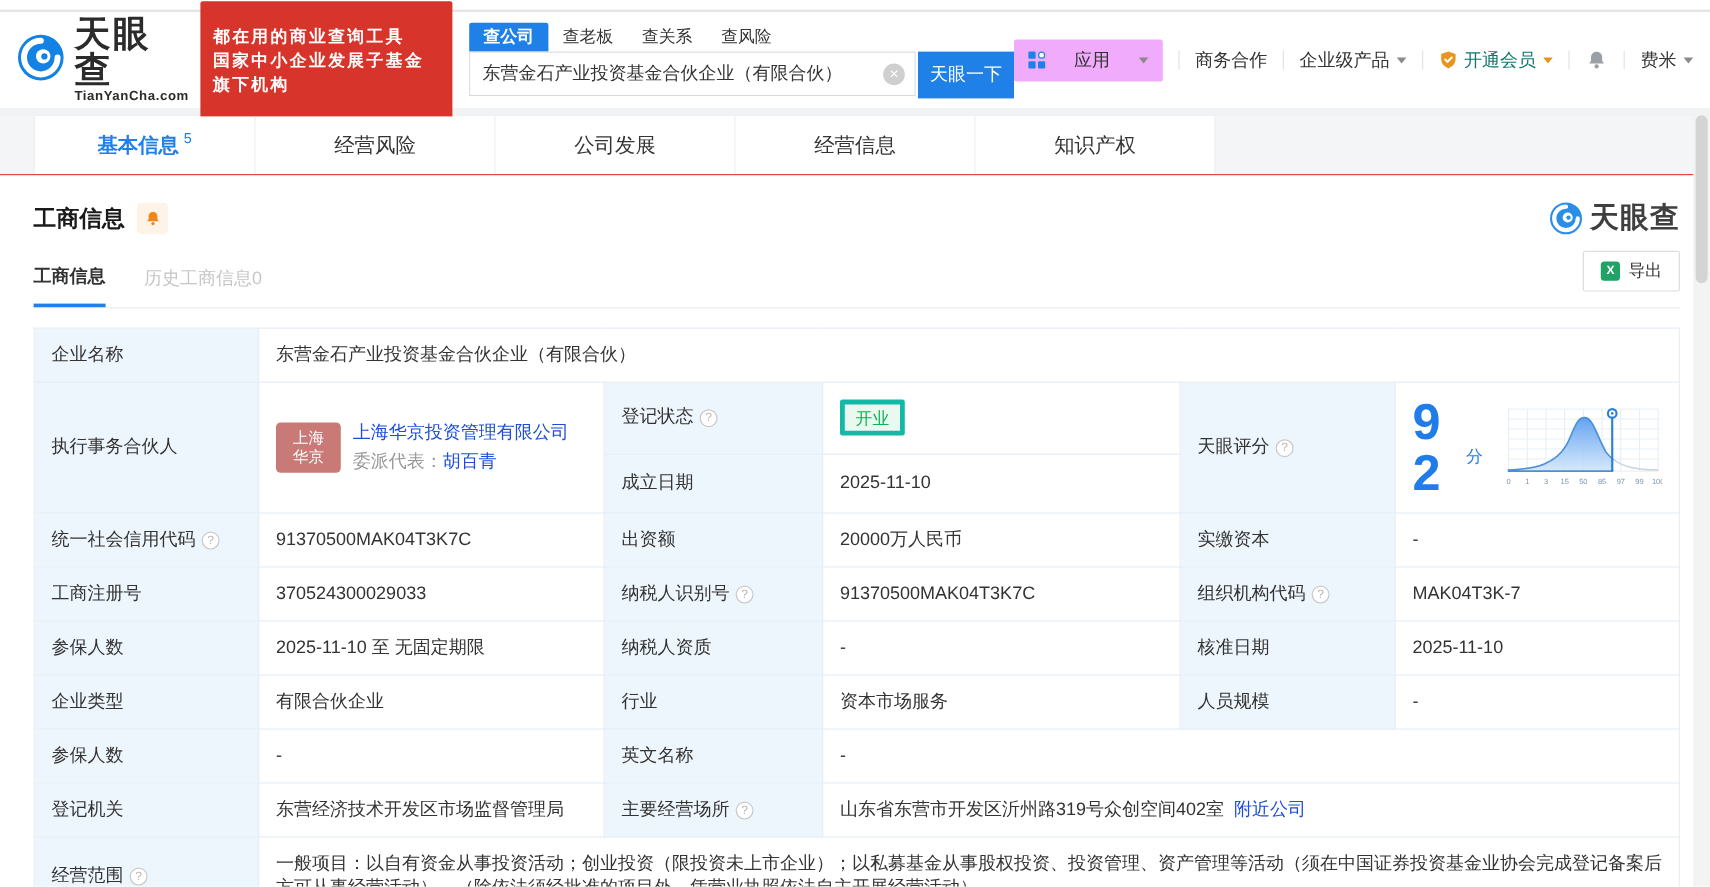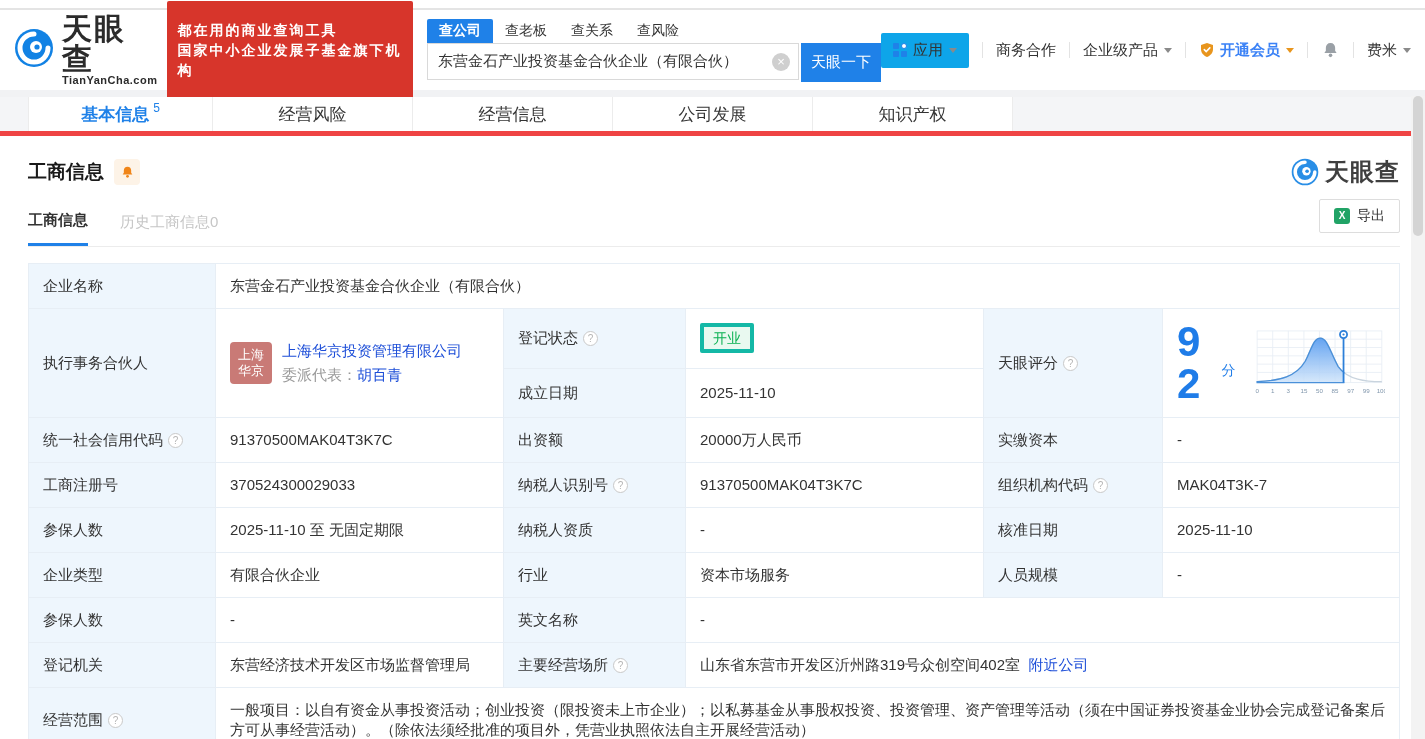--- a/index.html
+++ b/index.html
@@ -28,33 +28,33 @@
             padding:0 34px 0 10px; font-family:inherit; }
   .clear-icon { position:absolute; right:8px; top:9px; width:18px; height:18px; border-radius:50%;
             background:#cfcfcf; color:#fff; text-align:center; line-height:17px; font-size:13px; cursor:pointer; }
   .clear-icon::after { content:"×"; }
   .search-btn { width:80px; height:39px; margin-left:2px; background:#1f81e8; color:#fff; border:none;
             font-size:15px; cursor:pointer; font-family:inherit; }
 
   .hnav { margin-left:auto; display:flex; align-items:center; }
   .hnav .sep { width:1px; height:16px; background:#e3e3e3; margin:0 13px; }
   .nav-item { font-size:15px; color:#333; cursor:pointer; display:flex; align-items:center; white-space:nowrap; }
-  .apps-box { background:#0ea5e9; padding:8px 12px; border-radius:2px; }
+  .apps-box { background:#f0abfc; padding:8px 12px; border-radius:2px;gap:18px; }
   .grid-icon { display:inline-grid; grid-template-columns:6px 6px; grid-gap:2px; margin-right:6px; }
   .grid-icon i { width:6px; height:6px; background:#1f81e8; border-radius:1px; }
   .grid-icon i.dot { border-radius:50%; background:#fff; border:1.5px solid #1f81e8; width:6px; height:6px; }
   .caret { display:inline-block; width:0; height:0; border-left:4px solid transparent; border-right:4px solid transparent;
            border-top:5px solid #8a8a8a; margin-left:6px; }
-  .vip-nav { color:#3b82f6; font-weight:bold; }
+  .vip-nav { color:#0f766e; font-weight:normal; }
   .vip-nav .caret { border-top-color:#e8951d; }
   .bell-btn { cursor:pointer; display:flex; align-items:center; }
 
   
   .tabs-gap { height:7px; background:#f1f2f4; }
-  .main-tabs { display:flex; background:#f4f5f7; border-bottom:5px solid #ef4444; height:39px; }
+  .main-tabs { display:flex; background:#f4f5f7; border-bottom:1px solid #ef4444; height:49px; }
   .mtab { background:#fff; border-right:1px solid #ececec; display:flex; align-items:center; justify-content:center;
           font-size:17px; color:#333; cursor:pointer; position:relative; }
   .mtab:first-child { border-left:1px solid #ececec; margin-left:28px; }
   .mtab.active { color:#1f81e8; font-weight:bold; }
   .mtab .count { font-size:12px; color:#1f81e8; margin-left:4px; position:relative; top:-6px; font-weight:normal; }
   .mtab.gold { color:#c9973f; }
   .vip-badge { position:absolute; top:4px; right:34px; background:#f0a32f; color:#fff; font-size:11px; font-weight:bold;
                font-style:italic; padding:1px 7px 2px; border-radius:8px 8px 8px 2px; }
   .qicon { display:inline-block; width:15px; height:15px; border:1px solid #c9c9c9; border-radius:50%;
            color:#b5b5b5; font-size:10px; line-height:13px; text-align:center; margin-left:5px; vertical-align:1px;
@@ -85,21 +85,21 @@
   table.info { width:100%; border-collapse:collapse; margin-top:16px; table-layout:fixed; }
   table.info td { border:1px solid #e7eef5; font-size:15px; color:#333; padding:12px 14px; vertical-align:middle;
                   line-height:20px; word-break:break-all; }
   td.lbl { background:#eef6fd; color:#3a3a3a;margin-top:48px; }
   .status-badge { display:inline-block; color:#0bb153; background:#e9f9f0; border:4px solid #14b8a6;
                   border-radius:2px; padding:1px 9px; font-size:14px; }
   a.lnk { color:#1d4ed8; text-decoration:none; cursor:pointer; }
   .gray { color:#999; }
 
   .partner { display:flex; align-items:center; }
-  .avatar { width:42px; height:42px; background:#c97a76; border-radius:4px; color:#fff; font-size:13px;
+  .avatar { width:54px; height:42px; background:#c97a76; border-radius:4px; color:#fff; font-size:13px;
             display:flex; flex-direction:column; align-items:center; justify-content:center; line-height:16px;
             flex:none; }
   .partner-info { margin-left:10px; }
   .partner-info .row2 { margin-top:4px; }
 
   .score-cell { display:flex; align-items:center; justify-content:center; }
   .score-num { font-size:42px; font-weight:bold; color:#1f7ce8; line-height:42px; }
   .score-unit { font-size:14px; color:#1f7ce8; margin:14px 14px 0 3px; }
   .scope-val { line-height:24px; }
 </style>
@@ -191,24 +191,24 @@
   <div class="tabs-gap"></div>
   <div class="main-tabs">
     <div class="mtab active" style="width:185px">
       <span>基本信息</span>
       <span class="count">5</span>
     </div>
     <div class="mtab" style="width:200px">
         <span>经营风险</span>
       </div>
     <div class="mtab" style="width:200px">
+        <span>公司发展</span>
+      </div>
+    <div class="mtab" style="width:200px">
         <span>经营信息</span>
-      </div>
-    <div class="mtab" style="width:200px">
-        <span>公司发展</span>
       </div>
     <div class="mtab" style="width:200px">
         <span>知识产权</span>
       </div>
   </div>
 
   <div class="content">
     <div class="section-head">
       <span class="section-title">工商信息</span>
       <span class="bell-badge">

